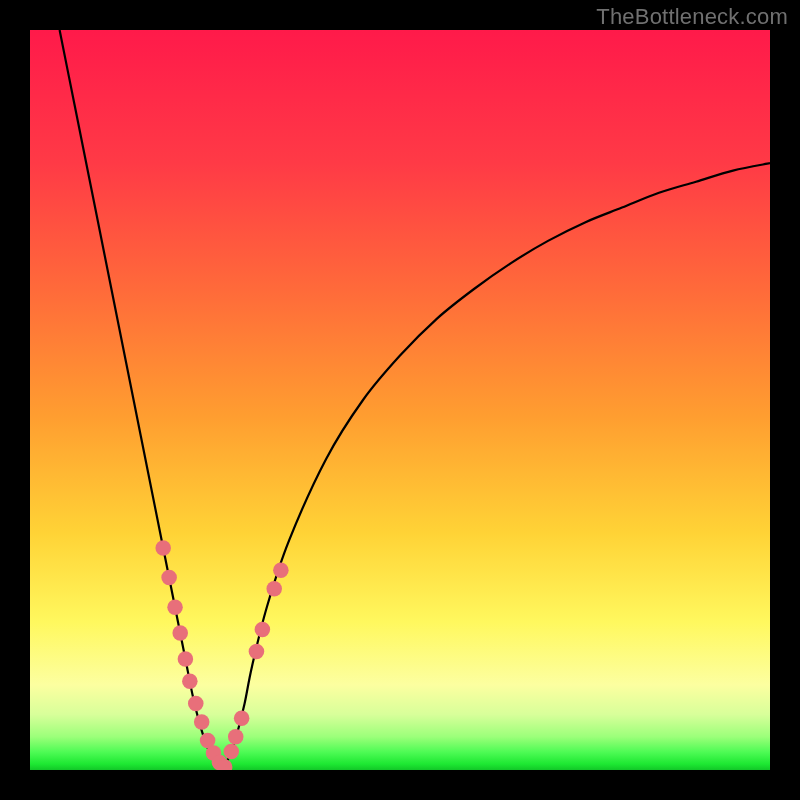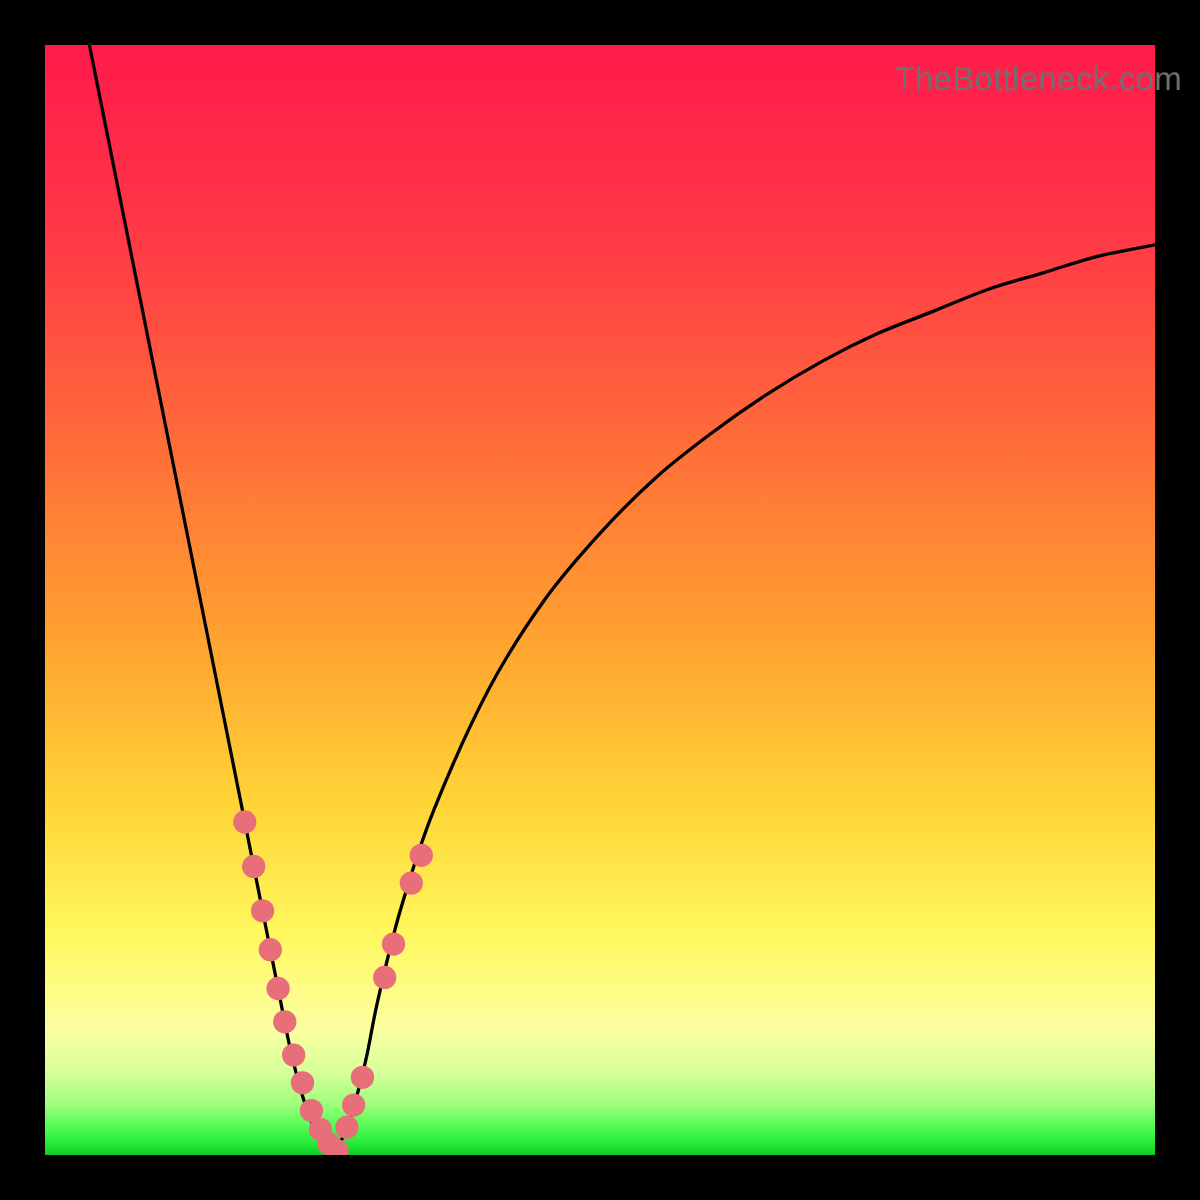--- a/index.html
+++ b/index.html
@@ -29,21 +29,20 @@
     inset: 0;
   }
   .watermark {
     position: absolute;
     top: 4px;
     right: 12px;
     font-size: 22px;
     font-weight: 400;
     color: #707070;
     letter-spacing: 0.2px;
-    margin-top: 36px;
   }
   svg.curves {
     position: absolute;
     inset: 0;
     width: 100%;
     height: 100%;
   }
 </style>
 </head>
 <body>

